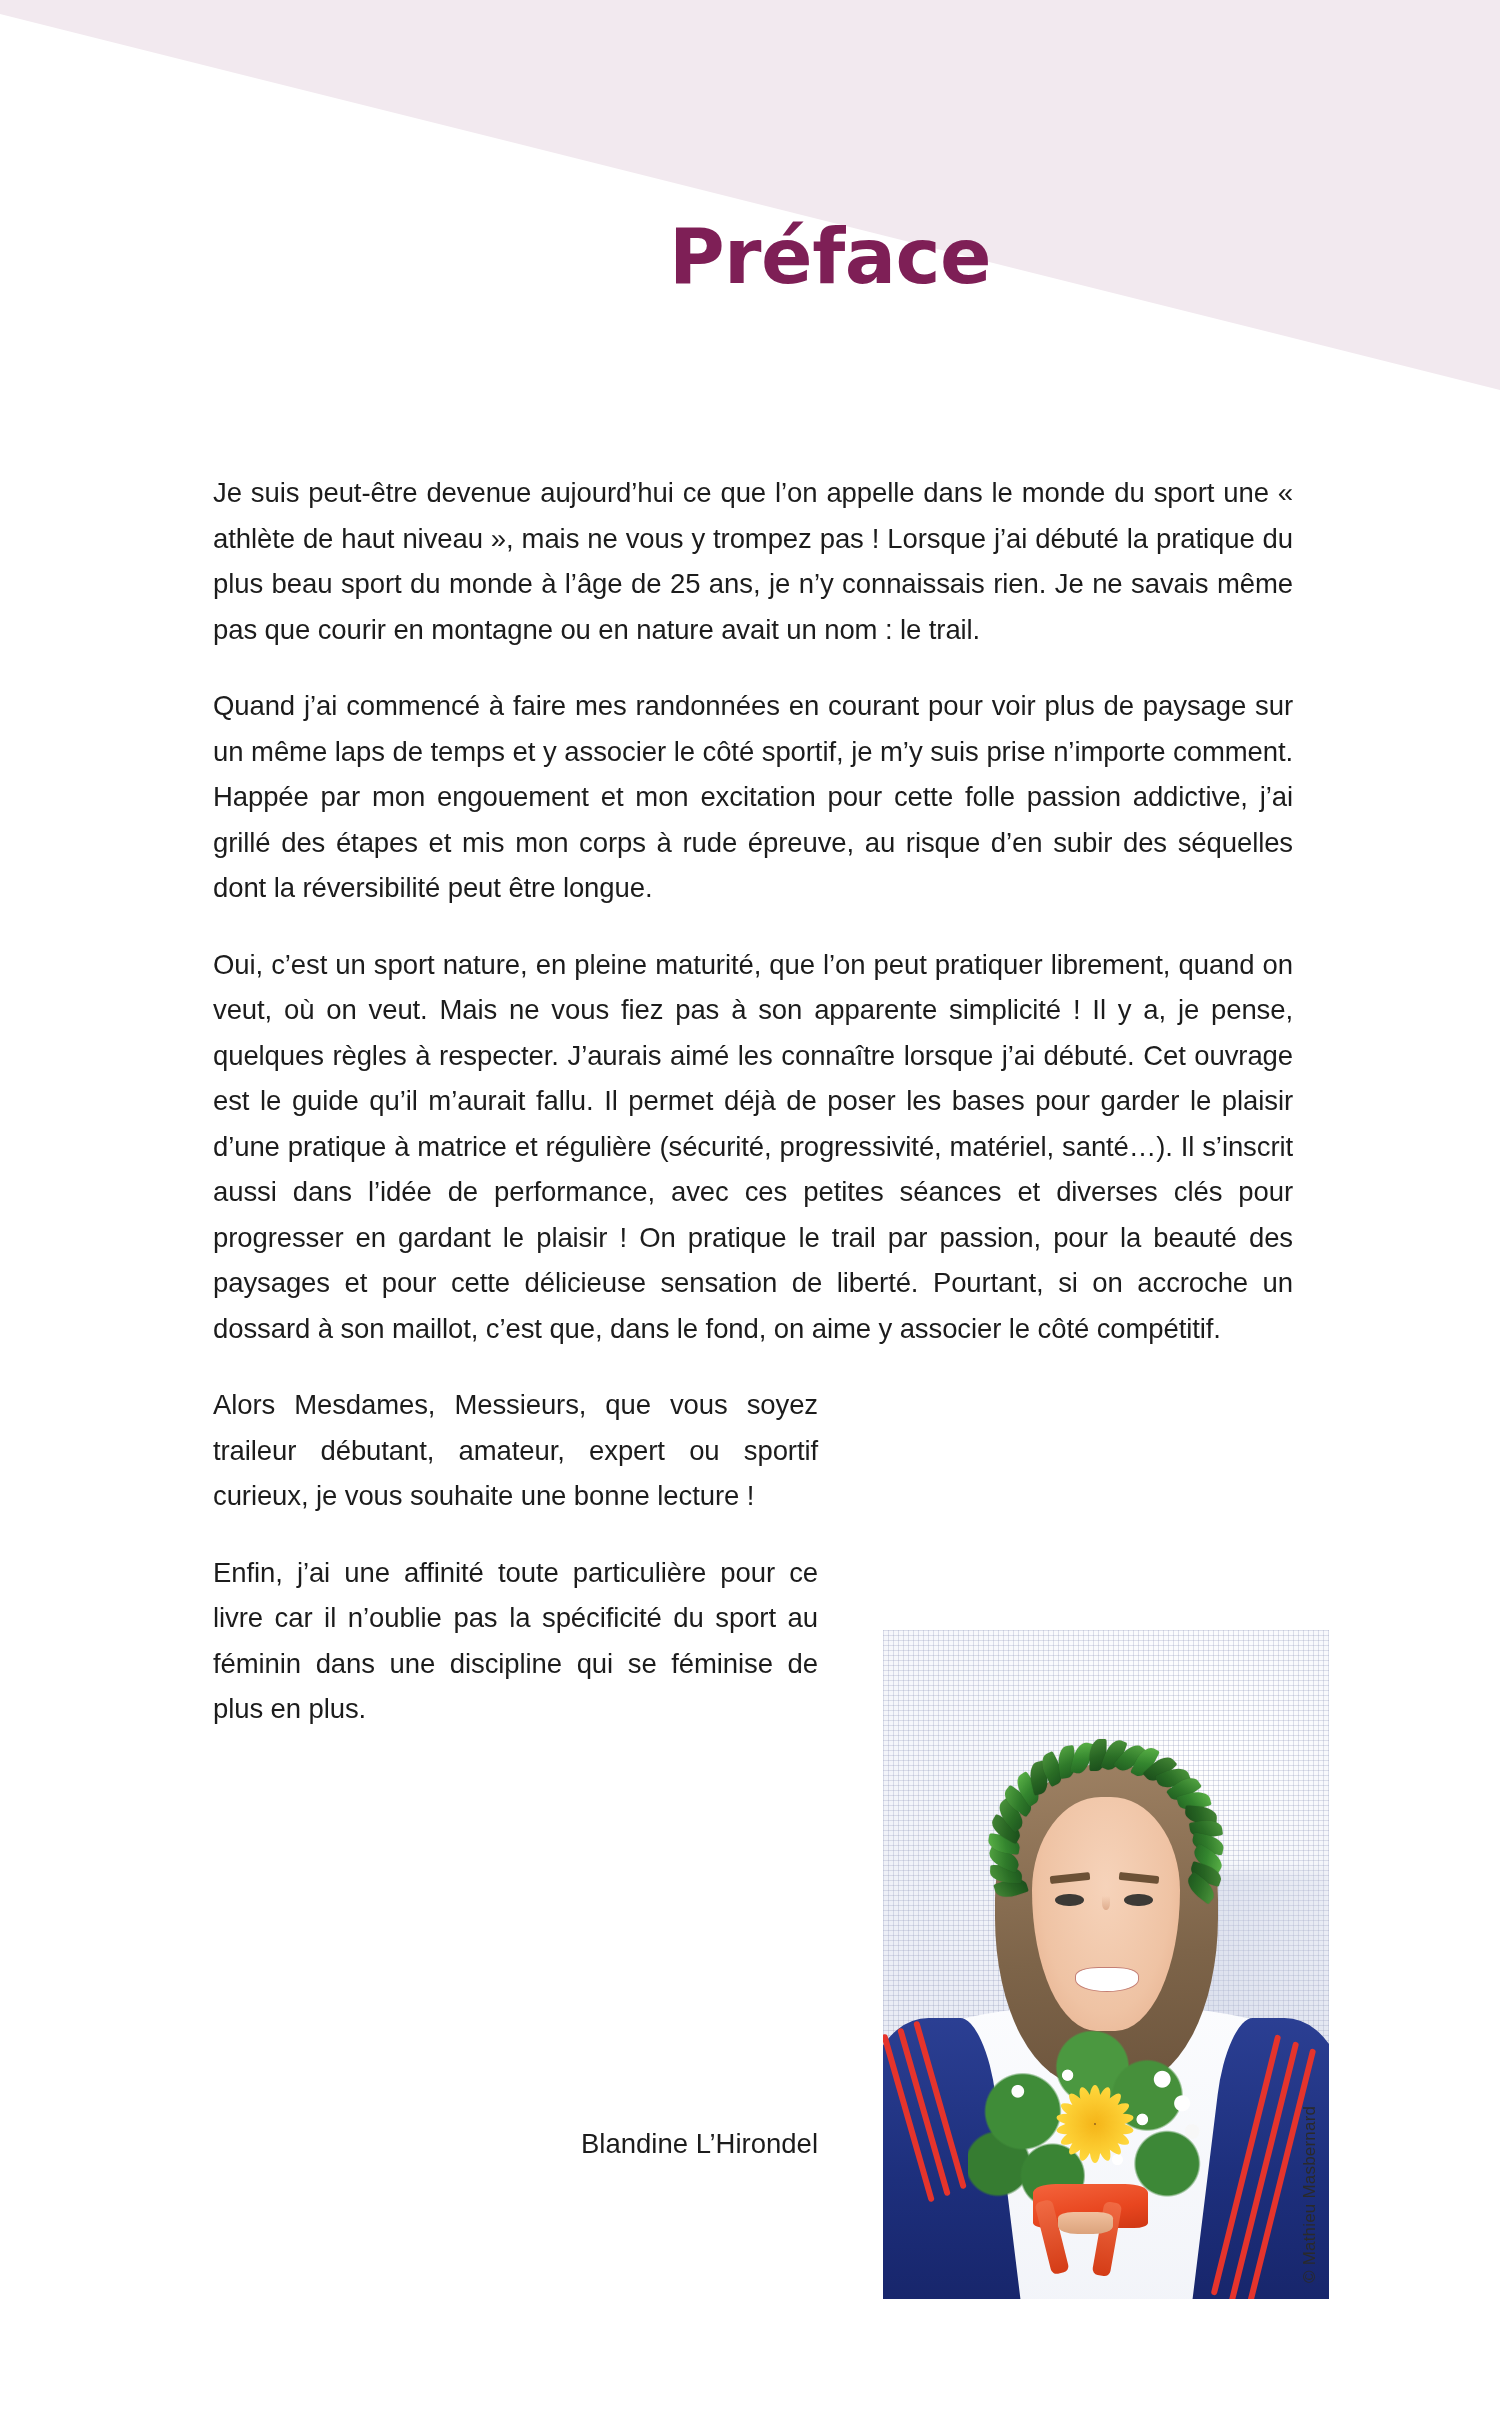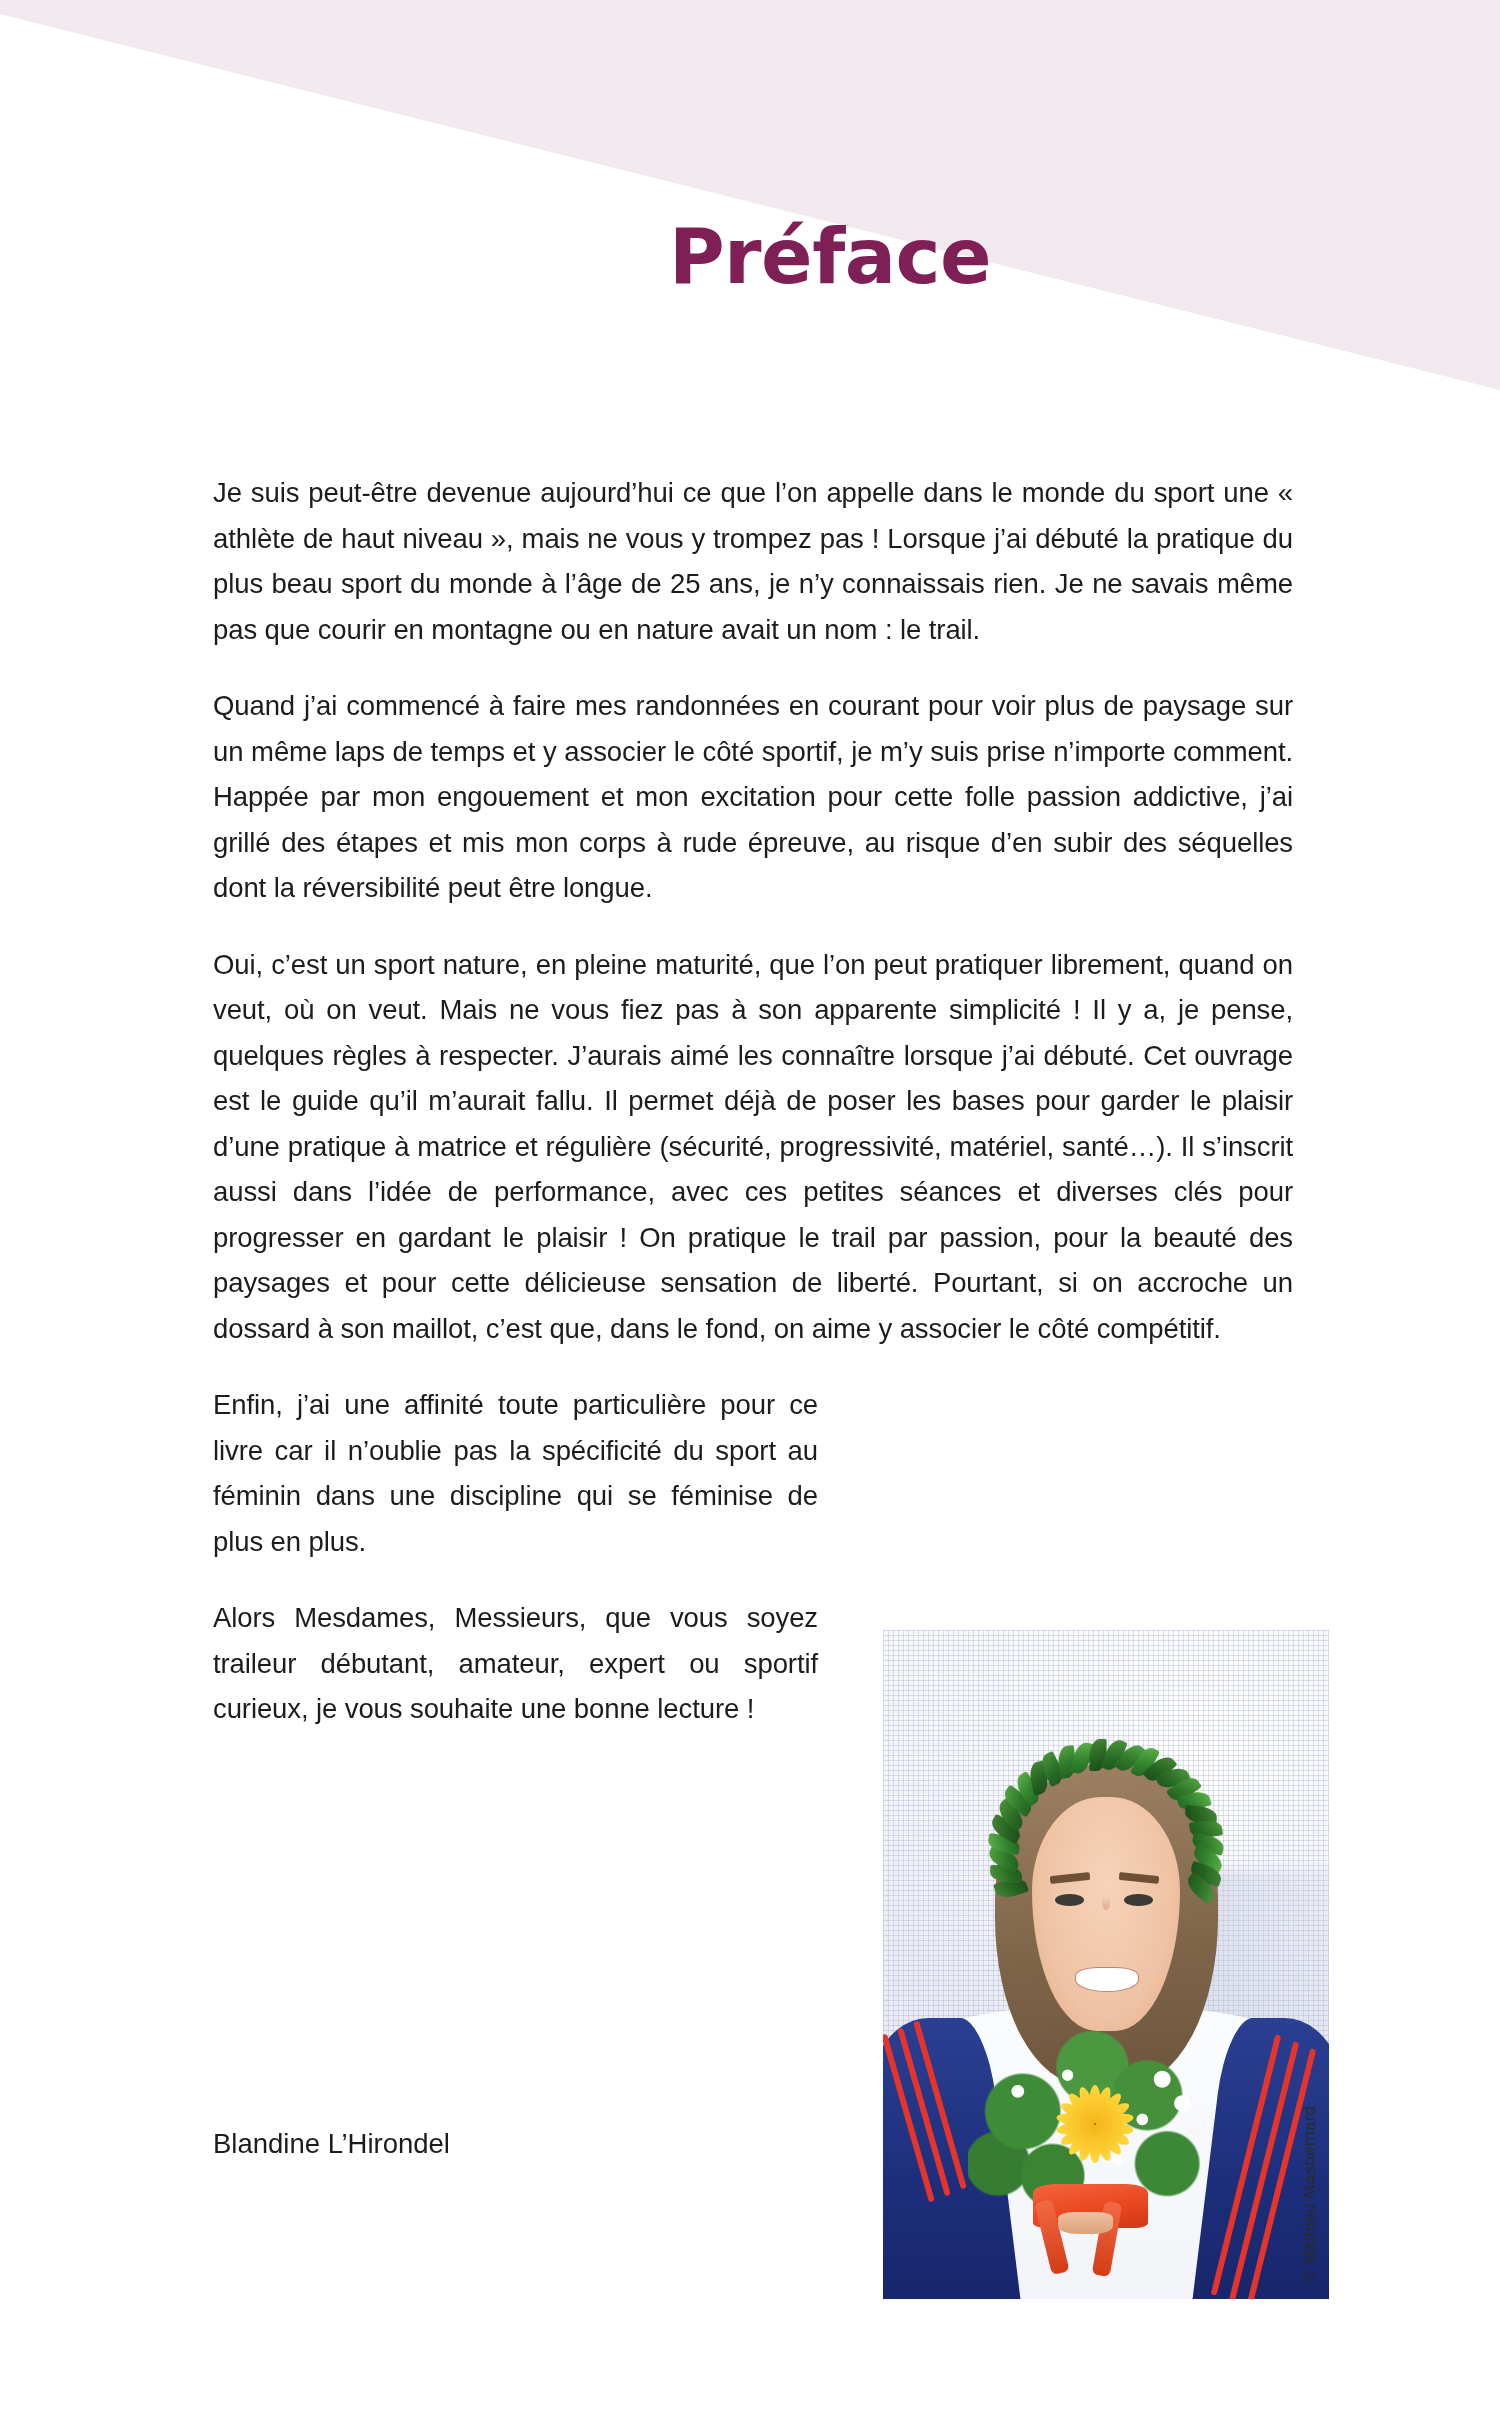--- a/index.html
+++ b/index.html
@@ -338,20 +338,21 @@
     letter-spacing: 0.2px;
     z-index: 4;
   }
 
   
   .signature {
     position: absolute;
     left: 213px;
     top: 2123px;
     width: 605px;
+    text-align: right;
     z-index: 2;
     color: #1c1c1c;
     font-size: 27.5px;
     line-height: 42px;
     font-weight: 300;
   }
   .signature div { white-space: nowrap; }
 </style>
 </head>
 <body>
@@ -359,22 +360,22 @@
 <div class="page">
 
   <div class="header-band"></div>
 
   <h1 class="page-title">Préface</h1>
 
   <div class="content">
     <p>Je suis peut-être devenue aujourd’hui ce que l’on appelle dans le monde du sport une « athlète de haut niveau », mais ne vous y trompez pas ! Lorsque j’ai débuté la pratique du plus beau sport du monde à l’âge de 25 ans, je n’y connaissais rien. Je ne savais même pas que courir en montagne ou en nature avait un nom : le trail.</p>
     <p>Quand j’ai commencé à faire mes randonnées en courant pour voir plus de paysage sur un même laps de temps et y associer le côté sportif, je m’y suis prise n’importe comment. Happée par mon engouement et mon excitation pour cette folle passion addictive, j’ai grillé des étapes et mis mon corps à rude épreuve, au risque d’en subir des séquelles dont la réversibilité peut être longue.</p>
     <p>Oui, c’est un sport nature, en pleine maturité, que l’on peut pratiquer librement, quand on veut, où on veut. Mais ne vous fiez pas à son apparente simplicité ! Il y a, je pense, quelques règles à respecter. J’aurais aimé les connaître lorsque j’ai débuté. Cet ouvrage est le guide qu’il m’aurait fallu. Il permet déjà de poser les bases pour garder le plaisir d’une pratique à matrice et régulière (sécurité, progressivité, matériel, santé…). Il s’inscrit aussi dans l’idée de performance, avec ces petites séances et diverses clés pour progresser en gardant le plaisir ! On pratique le trail par passion, pour la beauté des paysages et pour cette délicieuse sensation de liberté. Pourtant, si on accroche un dossard à son maillot, c’est que, dans le fond, on aime y associer le côté compétitif.</p>
+    <p class="narrow">Alors Mesdames, Messieurs, que vous soyez traileur débutant, amateur, expert ou sportif curieux, je vous souhaite une bonne lecture !</p>
     <p class="narrow">Enfin, j’ai une affinité toute particulière pour ce livre car il n’oublie pas la spécificité du sport au féminin dans une discipline qui se féminise de plus en plus.</p>
-    <p class="narrow">Alors Mesdames, Messieurs, que vous soyez traileur débutant, amateur, expert ou sportif curieux, je vous souhaite une bonne lecture !</p>
   </div>
 
   <div class="signature">
     <div>Blandine L’Hirondel</div>
   </div>
 
   <figure class="photo-figure">
     <div class="photo">
       <div class="backdrop">
         <div class="bd-streak"></div>

